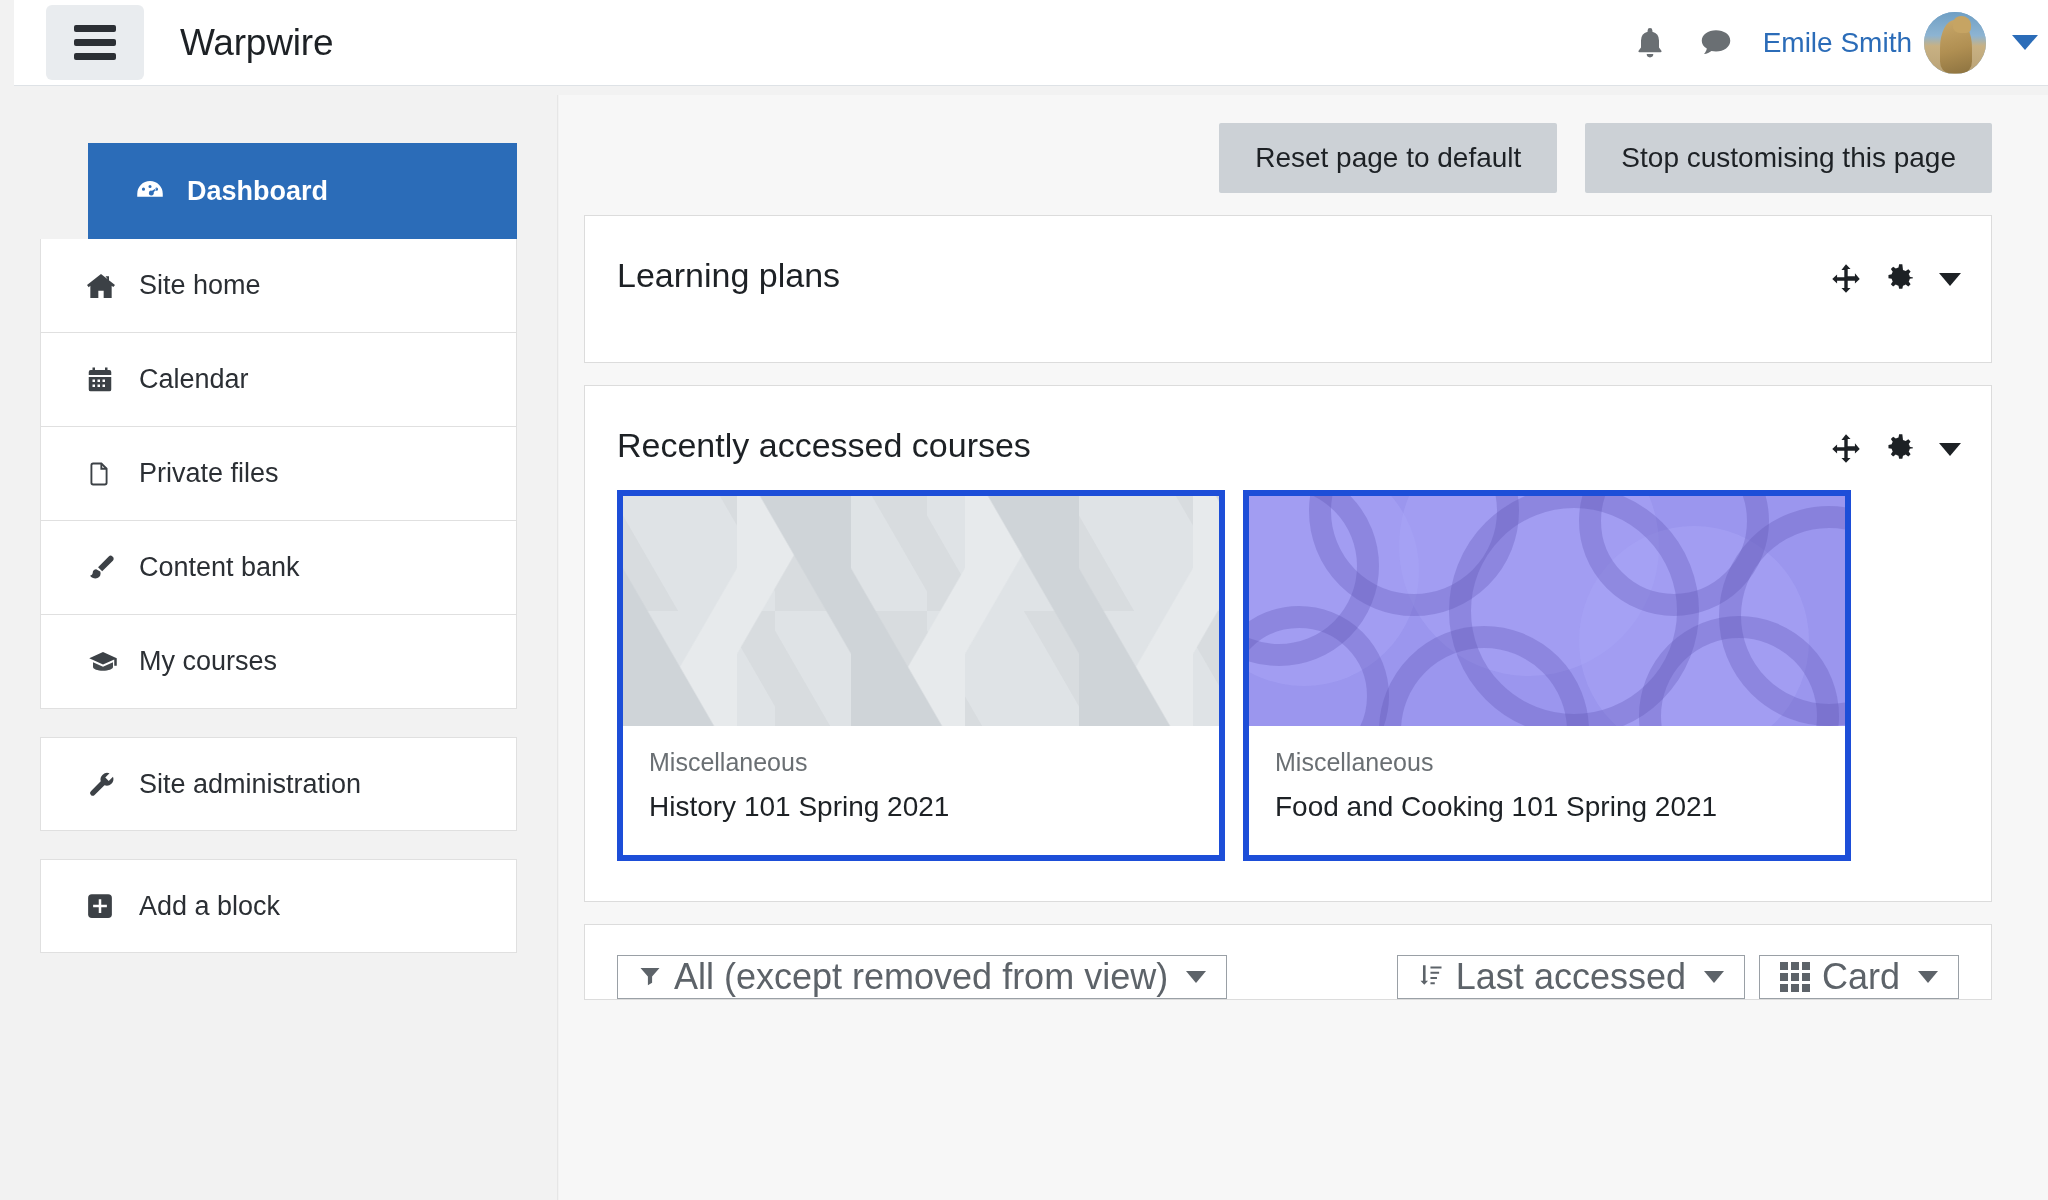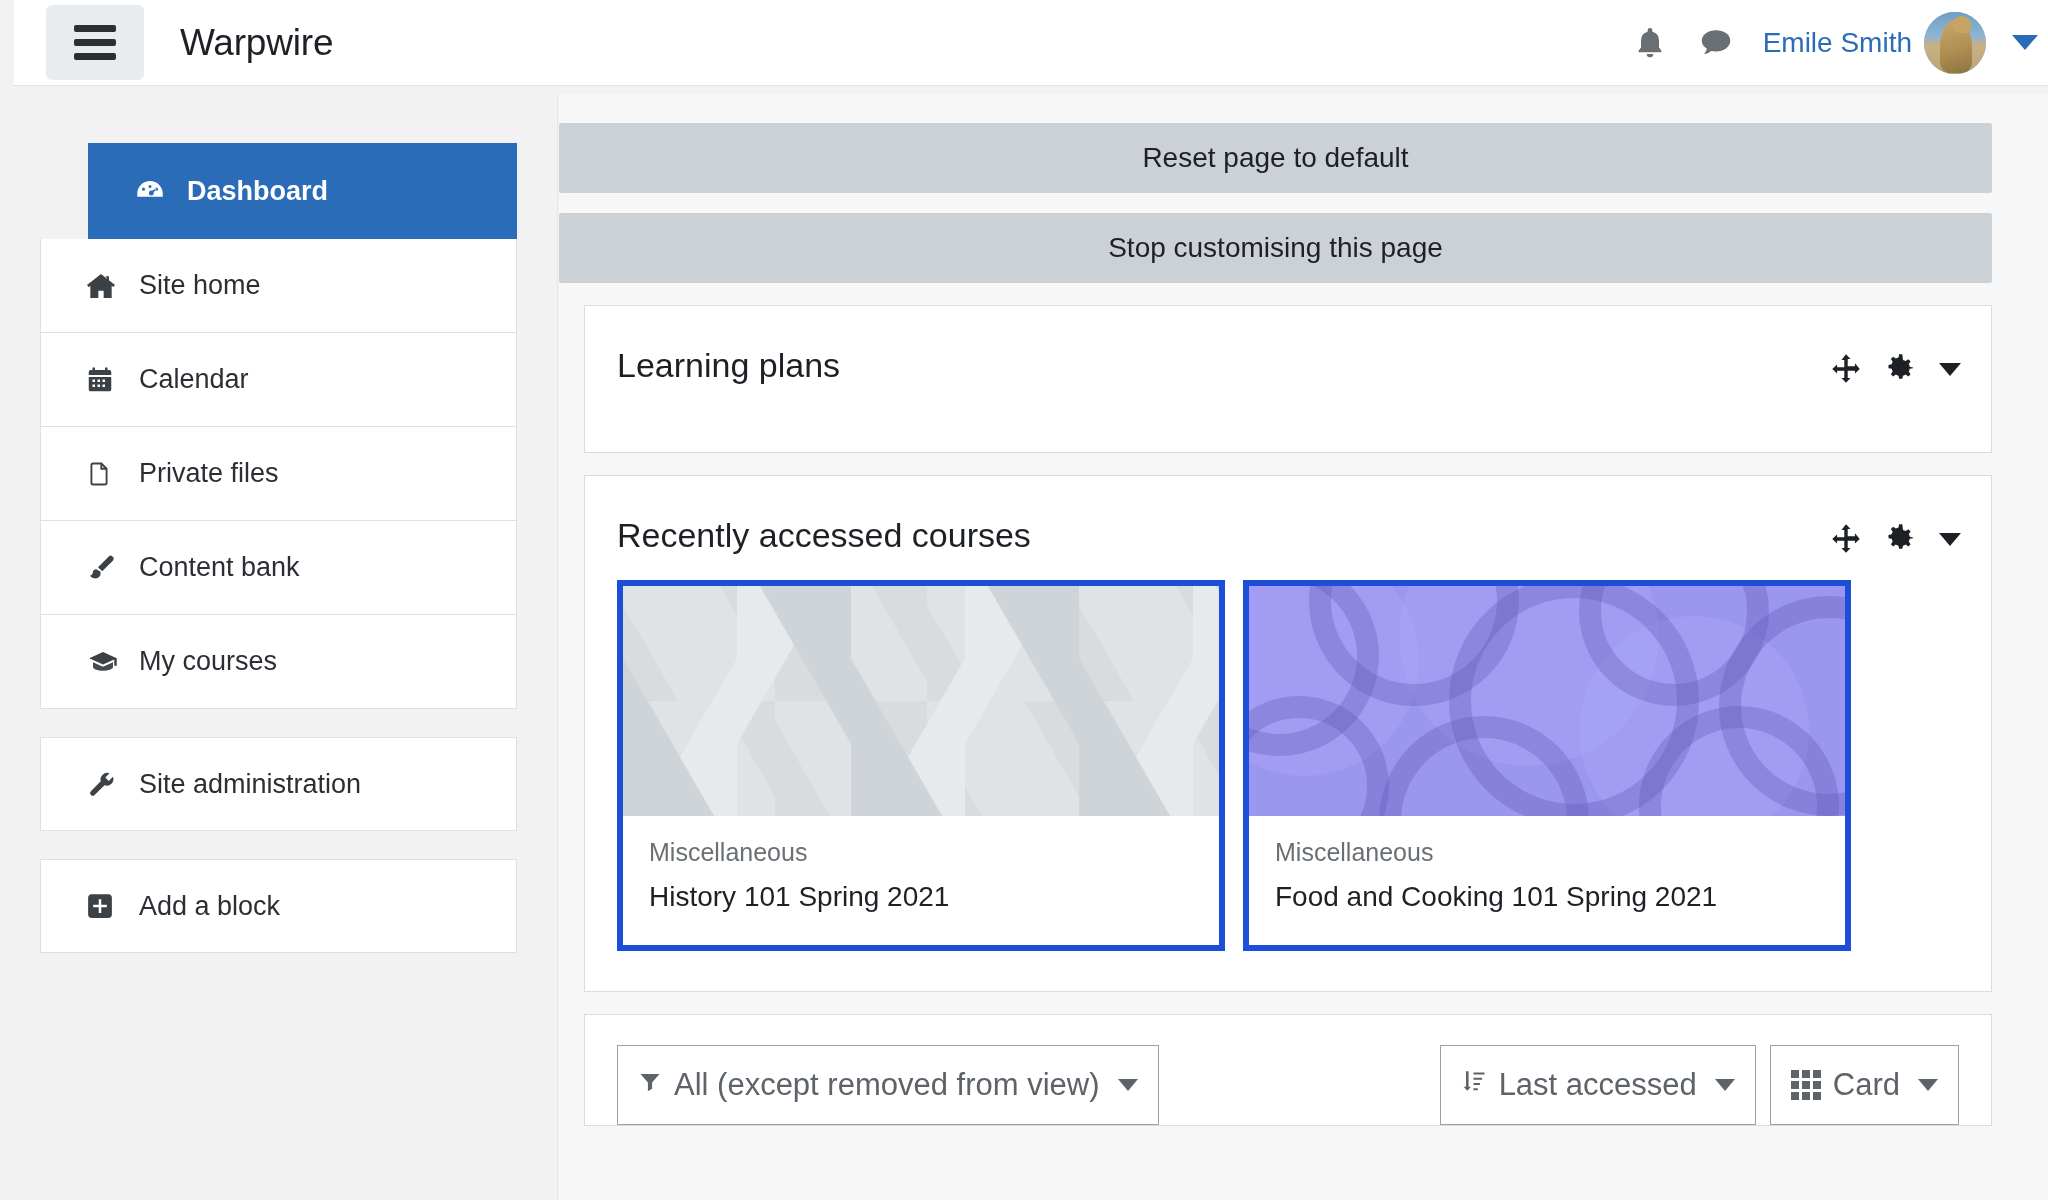--- a/index.html
+++ b/index.html
@@ -82,21 +82,21 @@
   }
   .nav-item.active .nav-ico{ color:#fff; }
   .nav-label{ white-space:nowrap; }
 
   
   .main{
     position:absolute; top:95px; left:559px; width:1489px; height:1105px;
     background:#f7f7f7; overflow:hidden;
   }
   .page-actions{
-    display:flex; justify-content:flex-end; gap:20px; padding:28px 56px 0 0;flex-direction:column;
+    display:flex; justify-content:flex-end; gap:28px; padding:28px 56px 0 0;
   }
   .gbtn{
     background:#ccd1d6; border:none; color:#1d2125; font-size:28px;
     padding:0 36px; height:70px; line-height:70px; cursor:pointer; border-radius:2px;
     font-family:inherit;
   }
 
   .block{
     background:#fff; border:1px solid #dcdcdc; margin:22px 56px 0 25px;
     position:relative;
@@ -142,22 +142,22 @@
 
   .card-body{ padding:22px 26px 32px 26px; }
   .card-cat{ font-size:25px; color:#6a6f73; margin-bottom:14px; }
   .card-name{ font-size:28px; color:#1d2125; }
 
   
   .co-controls{
     display:flex; align-items:center; padding:30px 32px 0 32px;
   }
   .dd{
-    border:1px solid #9aa0a6; background:#fff; height:80px; display:flex;
-    align-items:center; padding:0 20px; gap:12px; font-size:31px; color:#5d6369;
+    border:1px solid #9aa0a6; background:#fff; height:44px; display:flex;
+    align-items:center; padding:0 20px; gap:12px; font-size:36px; color:#5d6369;
     cursor:pointer; white-space:nowrap;
   }
   .dd .ddcaret{
     width:0;height:0;border-left:10px solid transparent;border-right:10px solid transparent;
     border-top:12px solid #5d6369; margin-left:6px;
   }
   .co-right{ margin-left:auto; display:flex; gap:14px; }
   .ico-grid{ display:grid; grid-template-columns:repeat(3,8px); grid-template-rows:repeat(3,8px); gap:3px; }
   .ico-grid span{ background:#5d6369; width:8px; height:8px; display:block; }
 </style>

